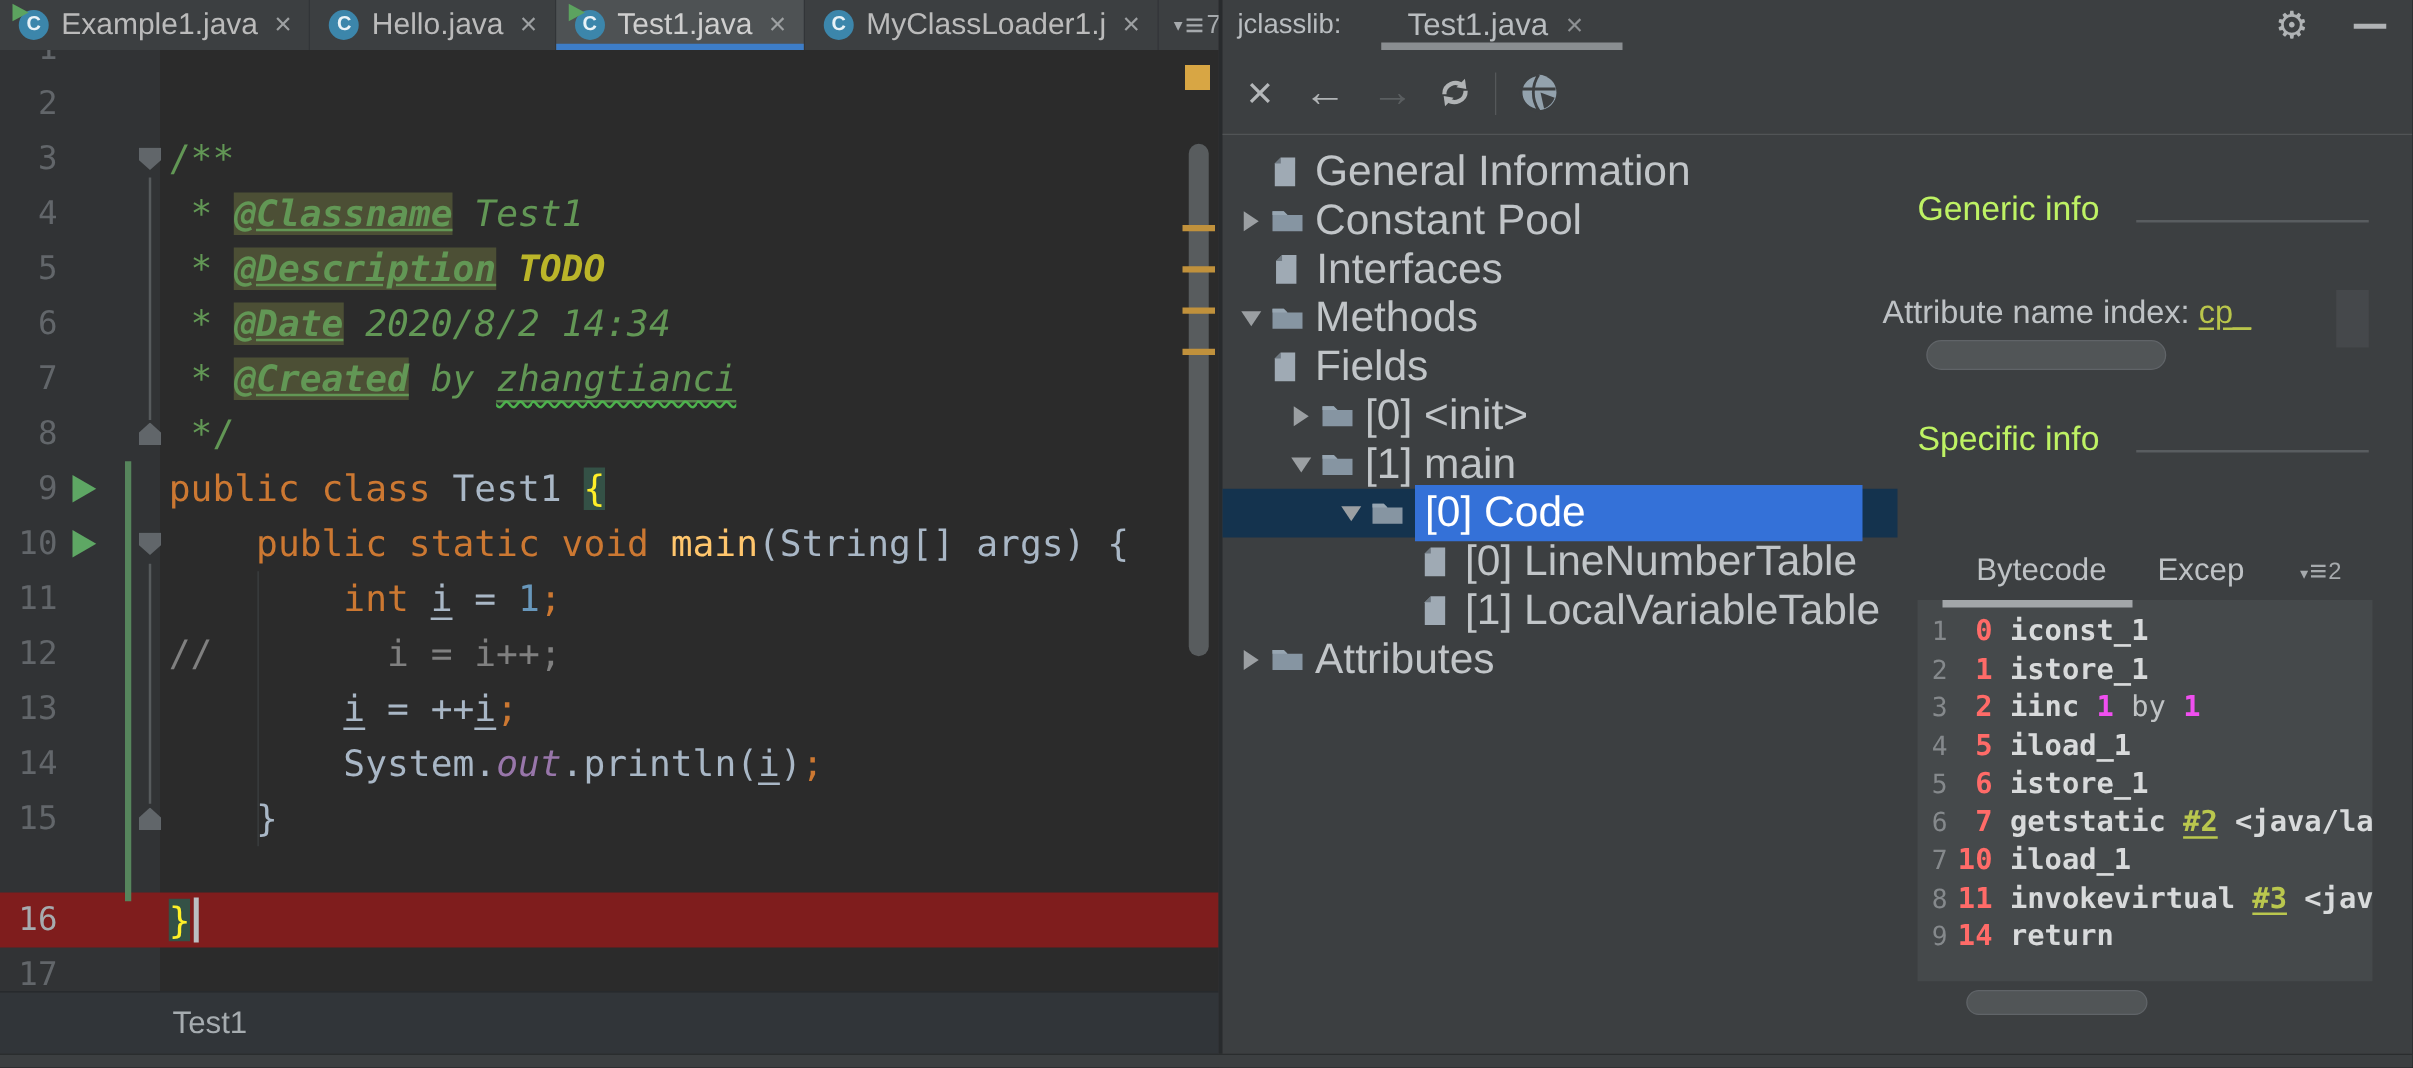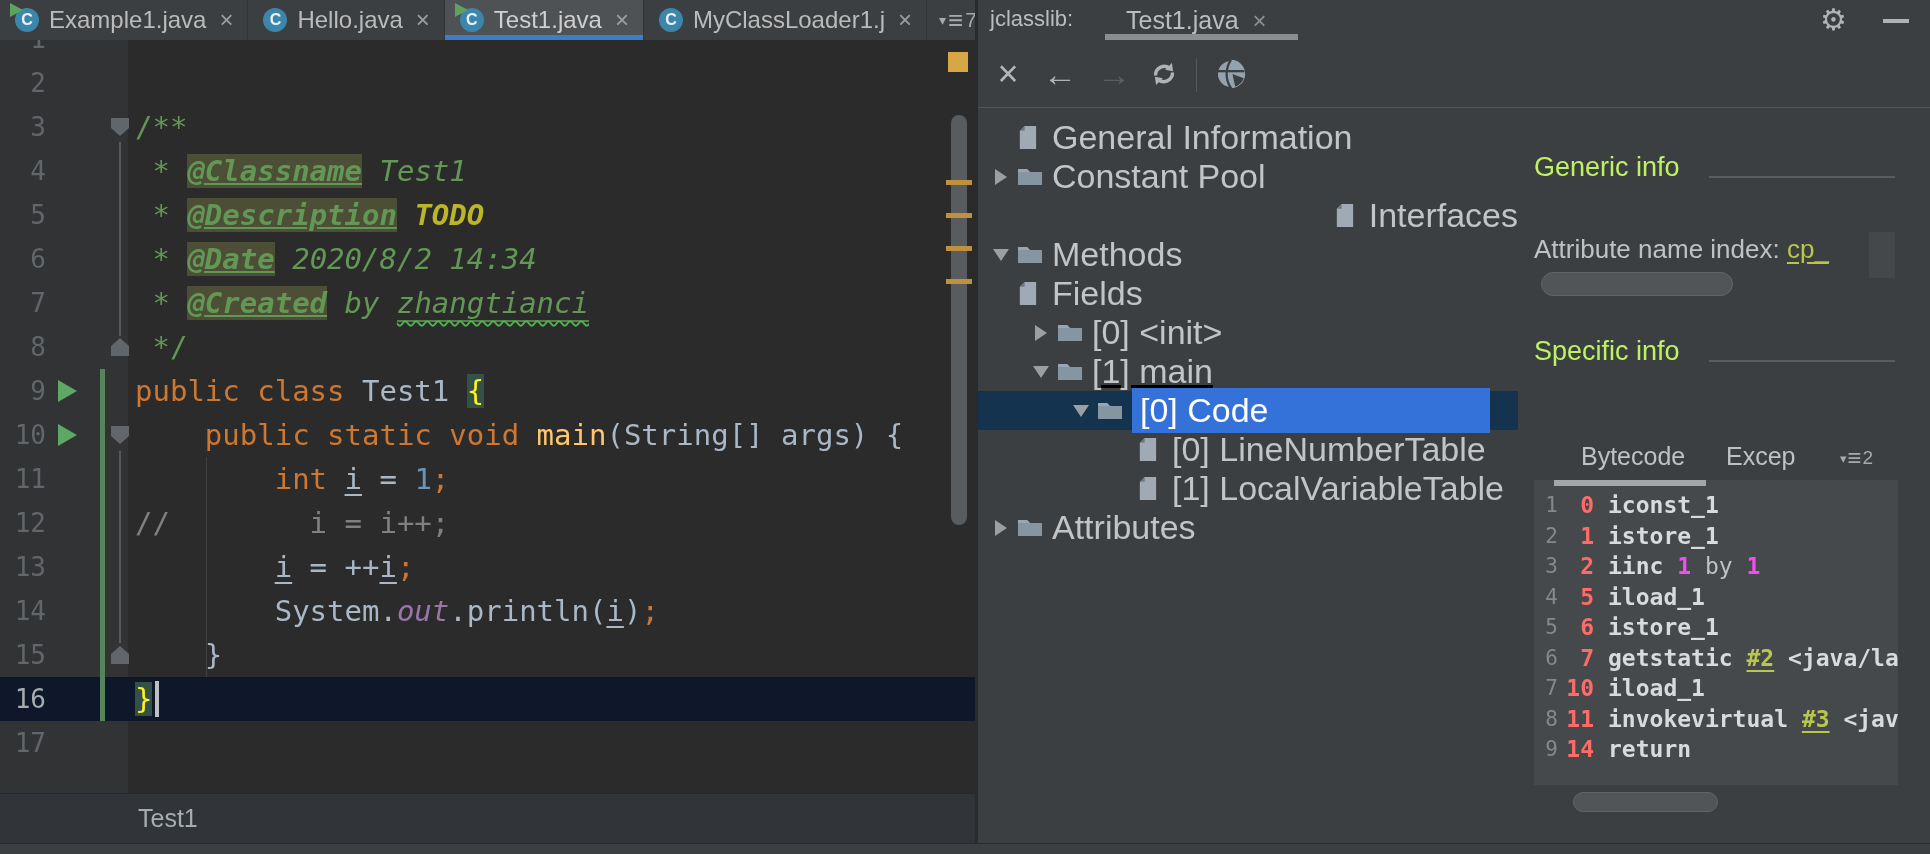--- a/index.html
+++ b/index.html
@@ -23,21 +23,21 @@
                 border-left:13px solid #5CA35F;border-top:7px solid transparent;border-bottom:7px solid transparent;}
   .tab-chip{margin-left:auto;display:flex;align-items:center;gap:2px;padding:0 12px;color:#a6aaad;}
   .tab-chip .car{font-size:14px;}
   .tab-chip .burg{font-size:26px;line-height:26px;}
   .tab-chip .cnt{font-size:21px;}
   
   #editor{position:absolute;left:0;top:40px;width:975px;height:753px;background:#2b2b2b;overflow:hidden;}
   #gutter-col{position:absolute;left:0;top:0;width:128px;height:100%;background:#313335;}
   #code-lines{position:absolute;left:0;top:-23px;width:975px;}
   .cl-row{position:relative;height:44px;width:975px;}
-  .cl-row.current{background:#0f172a;}
+  .cl-row.current{background:#7f1d1d;margin-top:37px;}
   .cl-num{position:absolute;left:0;top:0;width:46px;height:44px;line-height:44px;text-align:right;
           font-family:"DejaVu Sans Mono",monospace;font-size:26px;color:#62666a;}
   .cl-row.current .cl-num{color:#a6abaf;}
   .run-arrow{position:absolute;left:58px;top:11px;width:0;height:0;
              border-left:19px solid #5ea764;border-top:11px solid transparent;border-bottom:11px solid transparent;}
   .fold-mark{position:absolute;left:111px;width:18px;height:18px;background:#61666a;}
   .fold-mark.open{top:13px;clip-path:polygon(0 0,100% 0,100% 55%,50% 100%,0 55%);}
   .fold-mark.close{top:13px;clip-path:polygon(50% 0,100% 45%,100% 100%,0 100%,0 45%);}
   .cl-text{position:absolute;left:135px;top:0;height:44px;line-height:44px;white-space:pre;
            font-family:"DejaVu Sans Mono",monospace;font-size:29px;color:#a9b7c6;}
@@ -95,21 +95,21 @@
   .trow.selected{background:#14334e;}
   .t-arrow{width:26px;flex:0 0 26px;display:flex;align-items:center;justify-content:center;}
   .t-arrow .a-r{width:0;height:0;border-left:12px solid #9b9fa2;border-top:8px solid transparent;border-bottom:8px solid transparent;}
   .t-arrow .a-d{width:0;height:0;border-top:12px solid #9b9fa2;border-left:8px solid transparent;border-right:8px solid transparent;}
   .t-icon{width:28px;flex:0 0 28px;margin-left:2px;display:flex;align-items:center;}
   .t-label{margin-left:8px;font-size:34px;color:#c1c5c8;white-space:nowrap;}
   .trow.selected .t-label{flex:1;margin-right:28px;background:#3471d8;color:#ffffff;padding:3px 8px;}
   
   .dheading{position:absolute;font-size:27px;color:#bef264;}
   .drule{position:absolute;height:2px;background:#595d60;}
-  #attr-line{position:absolute;left:556px;top:234px;font-size:26px;color:#bec2c5;}
+  #attr-line{position:absolute;left:528px;top:234px;font-size:26px;color:#bec2c5;}
   #attr-line a{color:#b9c54b;text-decoration:underline;text-underline-offset:4px;}
   #clip-artifact{position:absolute;left:891px;top:232px;width:26px;height:46px;background:#45484b;}
   .pill{position:absolute;border-radius:12px;background:#515557;border:1px solid #606468;box-sizing:border-box;}
   #pill1{left:563px;top:272px;width:192px;height:24px;}
   #pill2{left:595px;top:792px;width:145px;height:20px;}
   #detail-tabs{position:absolute;left:556px;top:442px;width:364px;height:38px;}
   .dtab{position:absolute;top:0;font-size:25px;color:#bec2c5;}
   #dtab-0{left:47px;}
   #dtab-1{left:192px;text-align:center;}
   #dtab-chip{position:absolute;left:306px;top:4px;display:flex;align-items:center;gap:1px;color:#a6aaad;}
@@ -322,21 +322,21 @@
             <span class="a-r"></span>
           </span>
           <span class="t-icon">
             <svg width="28" height="24" viewBox="0 0 28 24">
               <path fill="#8695a2" d="M2 4 h9 l3 3 h12 v13 H2 z"></path>
               <path fill="#97a6b2" d="M2 4 h9 l3 3 H2 z"></path>
             </svg>
           </span>
           <span class="t-label">Constant Pool</span>
         </div>
-        <div class="trow" style="padding-left: 24px; justify-content: flex-end;">
+        <div class="trow" style="padding-left: 11px;">
           <span class="t-arrow"></span>
           <span class="t-icon">
             <svg width="23" height="27" viewBox="0 0 24 28">
               <path fill="#9faab4" d="M9 2 h12 v24 H4 V7 z"></path>
               <path fill="#6e7881" d="M9 2 v5 H4 z"></path>
             </svg>
           </span>
           <span class="t-label">Interfaces</span>
         </div>
         <div class="trow" style="padding-left: 10px;">
@@ -366,21 +366,21 @@
             <span class="a-r"></span>
           </span>
           <span class="t-icon">
             <svg width="28" height="24" viewBox="0 0 28 24">
               <path fill="#8695a2" d="M2 4 h9 l3 3 h12 v13 H2 z"></path>
               <path fill="#97a6b2" d="M2 4 h9 l3 3 H2 z"></path>
             </svg>
           </span>
           <span class="t-label">[0] &lt;init&gt;</span>
         </div>
-        <div class="trow" style="padding-left: 50px; text-decoration: underline;">
+        <div class="trow" style="padding-left: 50px;">
           <span class="t-arrow">
             <span class="a-d"></span>
           </span>
           <span class="t-icon">
             <svg width="28" height="24" viewBox="0 0 28 24">
               <path fill="#8695a2" d="M2 4 h9 l3 3 h12 v13 H2 z"></path>
               <path fill="#97a6b2" d="M2 4 h9 l3 3 H2 z"></path>
             </svg>
           </span>
           <span class="t-label">[1] main</span>

